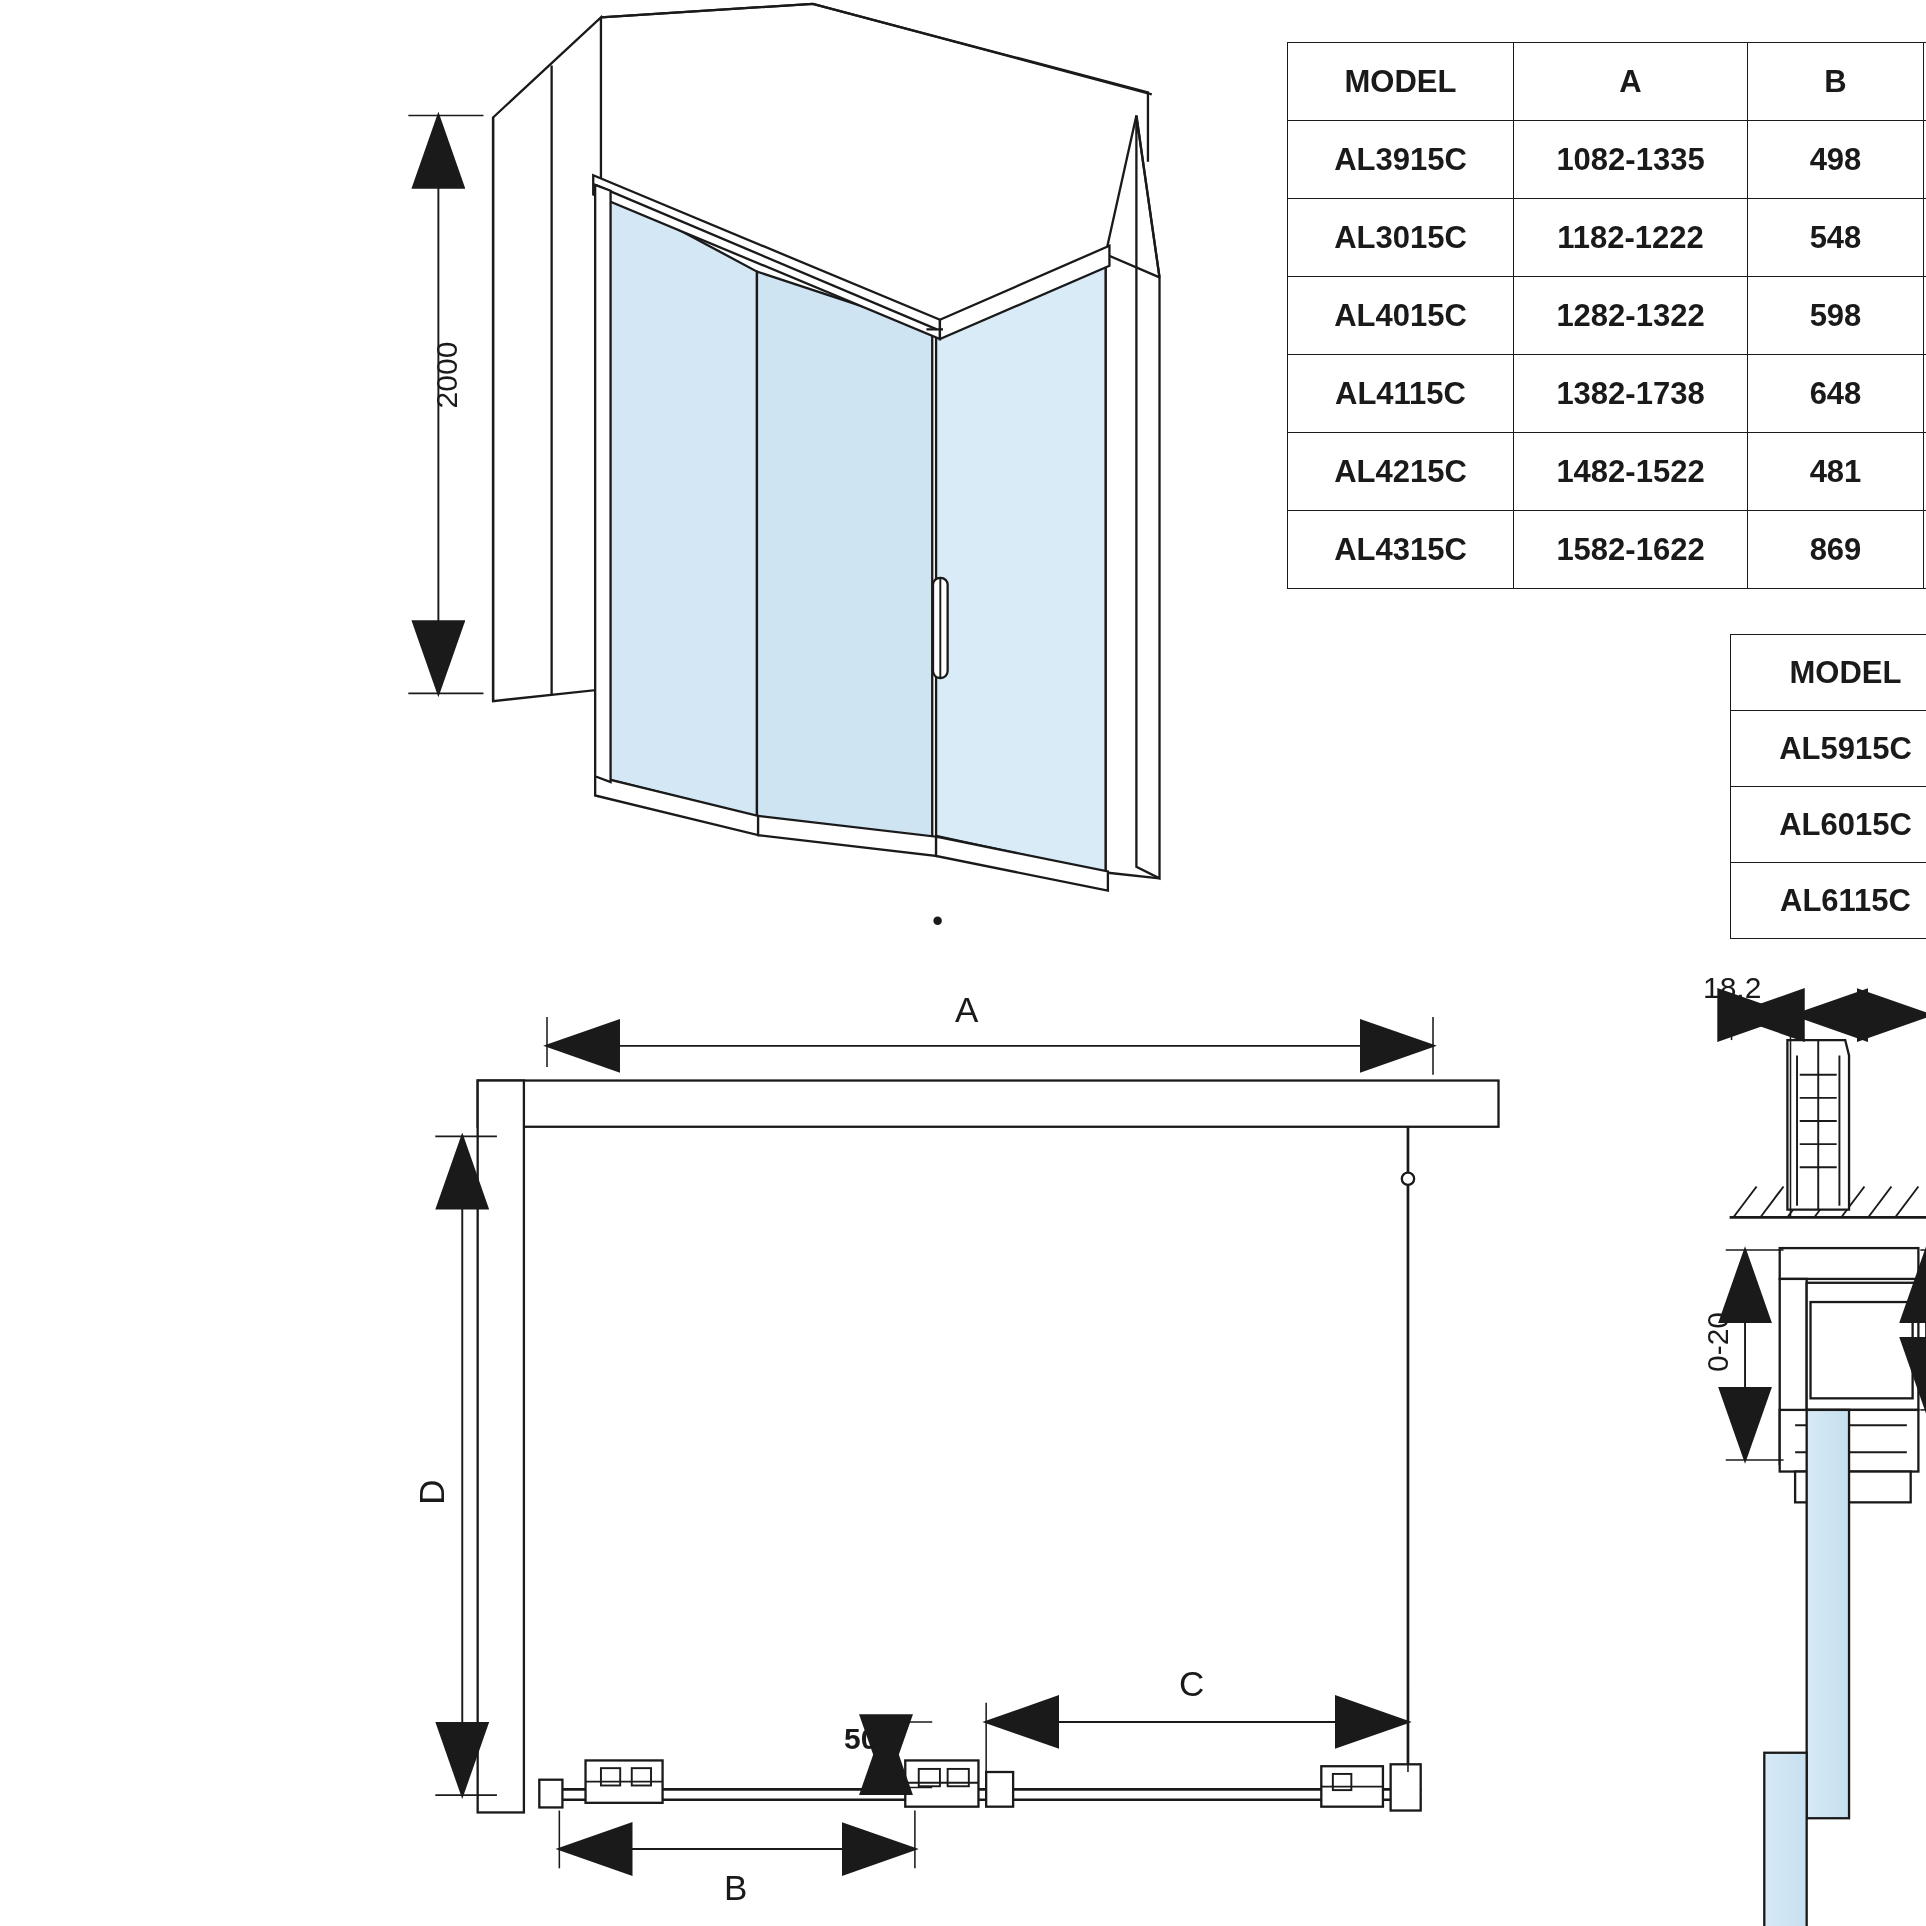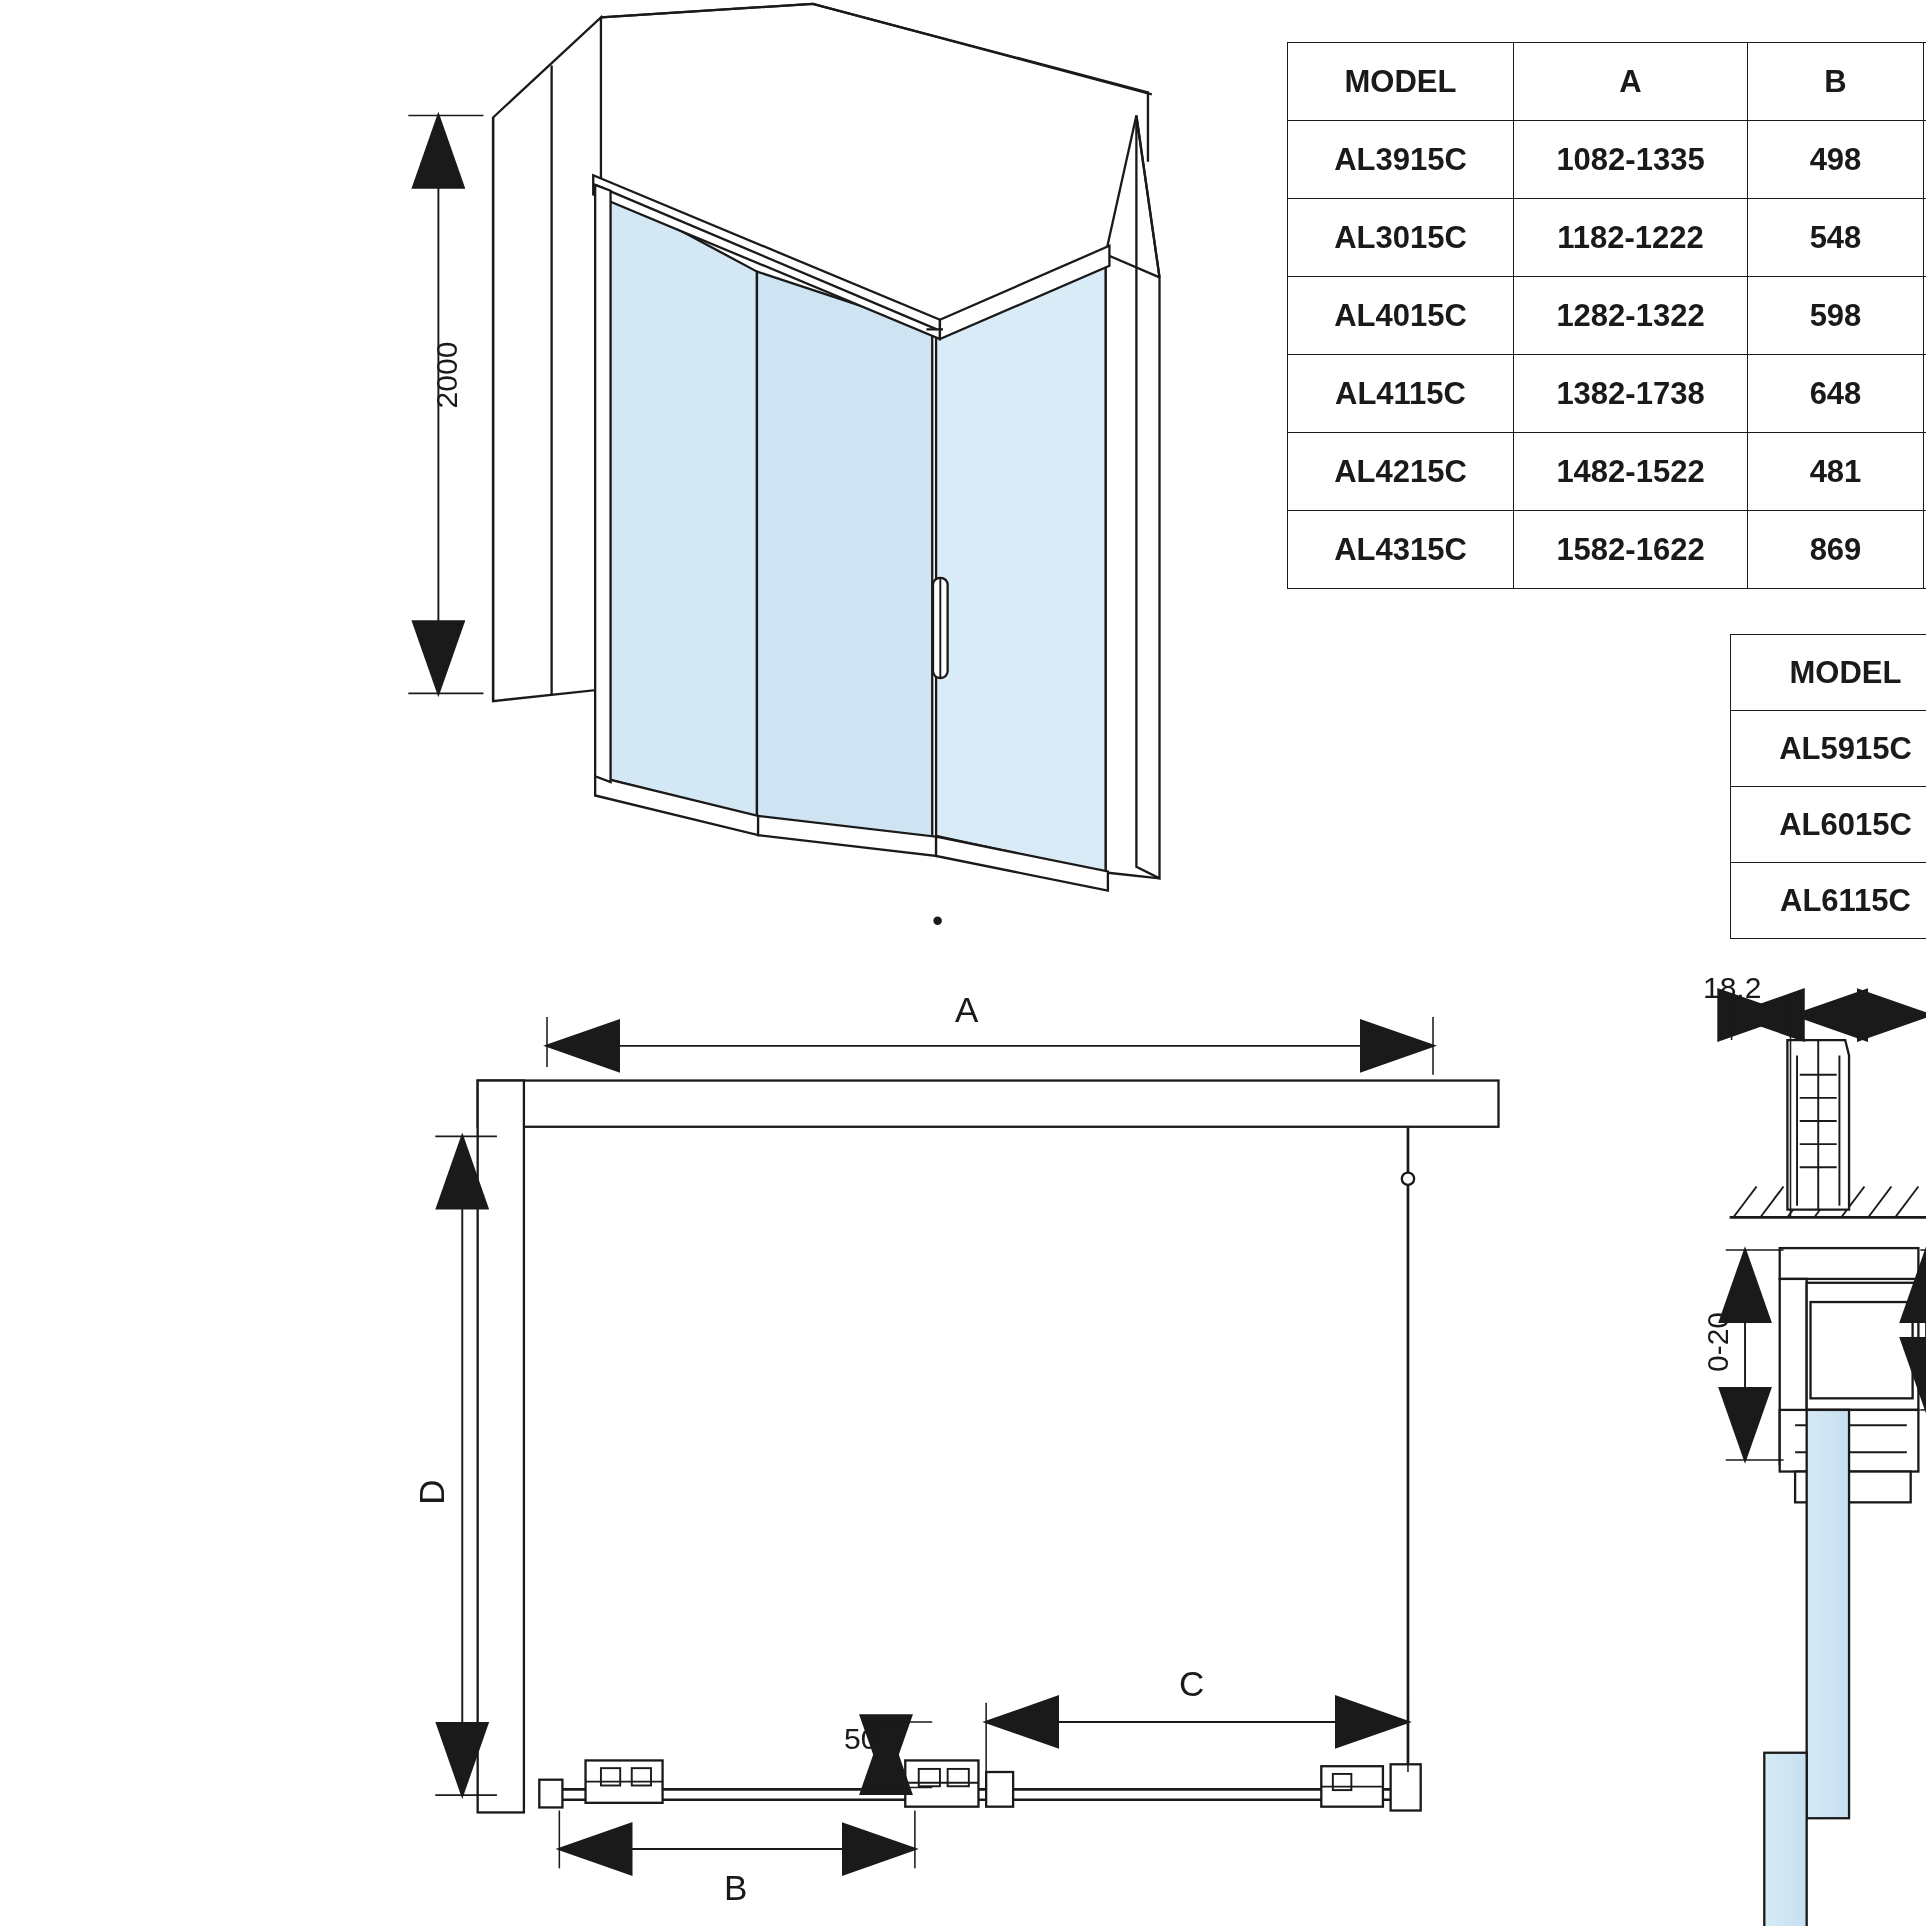--- a/index.html
+++ b/index.html
@@ -418,20 +418,20 @@
 <div class="dim-label rot90" style="left:397px; top:358px; width:100px; text-align:center;">2000</div>
 
 <div class="dim-label big" style="left:955px; top:990px;">A</div>
 
 <div class="dim-label big rot90" style="left:401px; top:1472px; width:62px; text-align:center;">D</div>
 
 <div class="dim-label big" style="left:724px; top:1868px;">B</div>
 
 <div class="dim-label big" style="left:1179px; top:1664px;">C</div>
 
-<div class="dim-label" style="left:844px; top:1722px;">50</div>
+<div class="dim-label" style="left:844px; top:1722px;font-weight:bold;">50</div>
 
 <div class="dim-label" style="left:1703px; top:963px;margin-top:8px;">18,2</div>
 
 <div class="dim-label rot90" style="left:1670px; top:1325px; width:96px; text-align:center;">0-20</div>
 
 <div class="dim-label rot90" style="left:1907px; top:1306px; width:62px; text-align:center;">35</div>
 
 
 </body></html>

